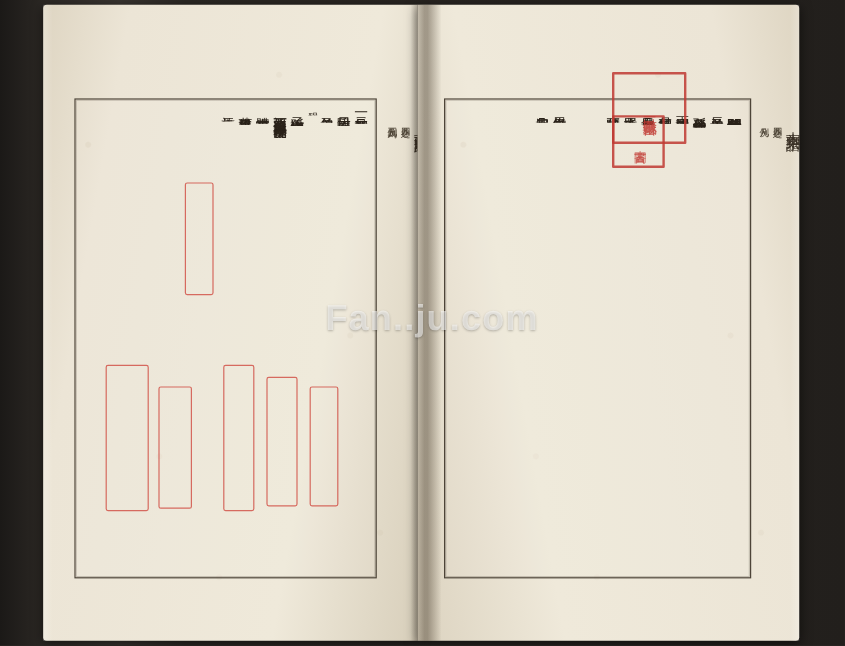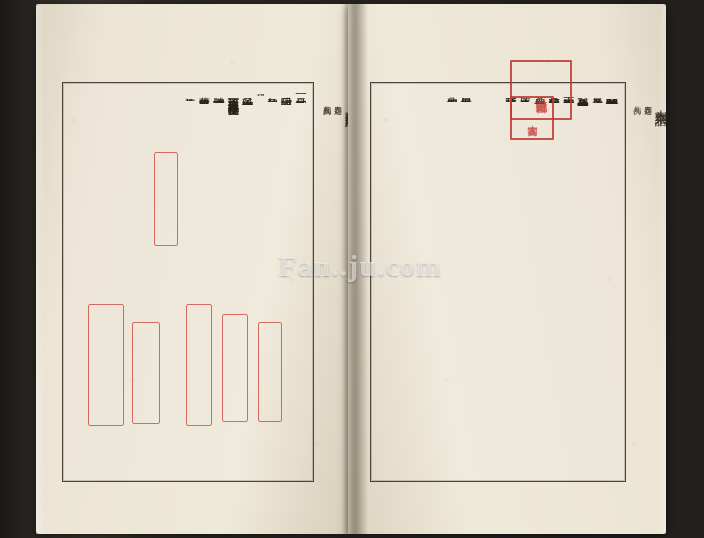--- a/index.html
+++ b/index.html
@@ -121,21 +121,21 @@
 
   
   .redbox{
     position:absolute;border:1.4px solid #d04a40;opacity:.8;border-radius:2px;
   }
 
   
   .watermark{
     position:absolute;left:210px;top:246px;width:300px;height:40px;
     color:rgba(255,255,255,.55);
-    font-family:Liberation Serif, serif;
+    font-family:Liberation Sans, sans-serif;
     font-size:30px;font-weight:bold;letter-spacing:1px;
     text-shadow:0 1px 2px rgba(0,0,0,.25);
     display:flex;align-items:center;justify-content:center;
     pointer-events:none;
   }
   
   .edge{position:absolute;top:0;width:8px;height:530px;background:linear-gradient(90deg,rgba(255,255,255,.25),rgba(0,0,0,0));}
 </style>
 </head>
 <body>

